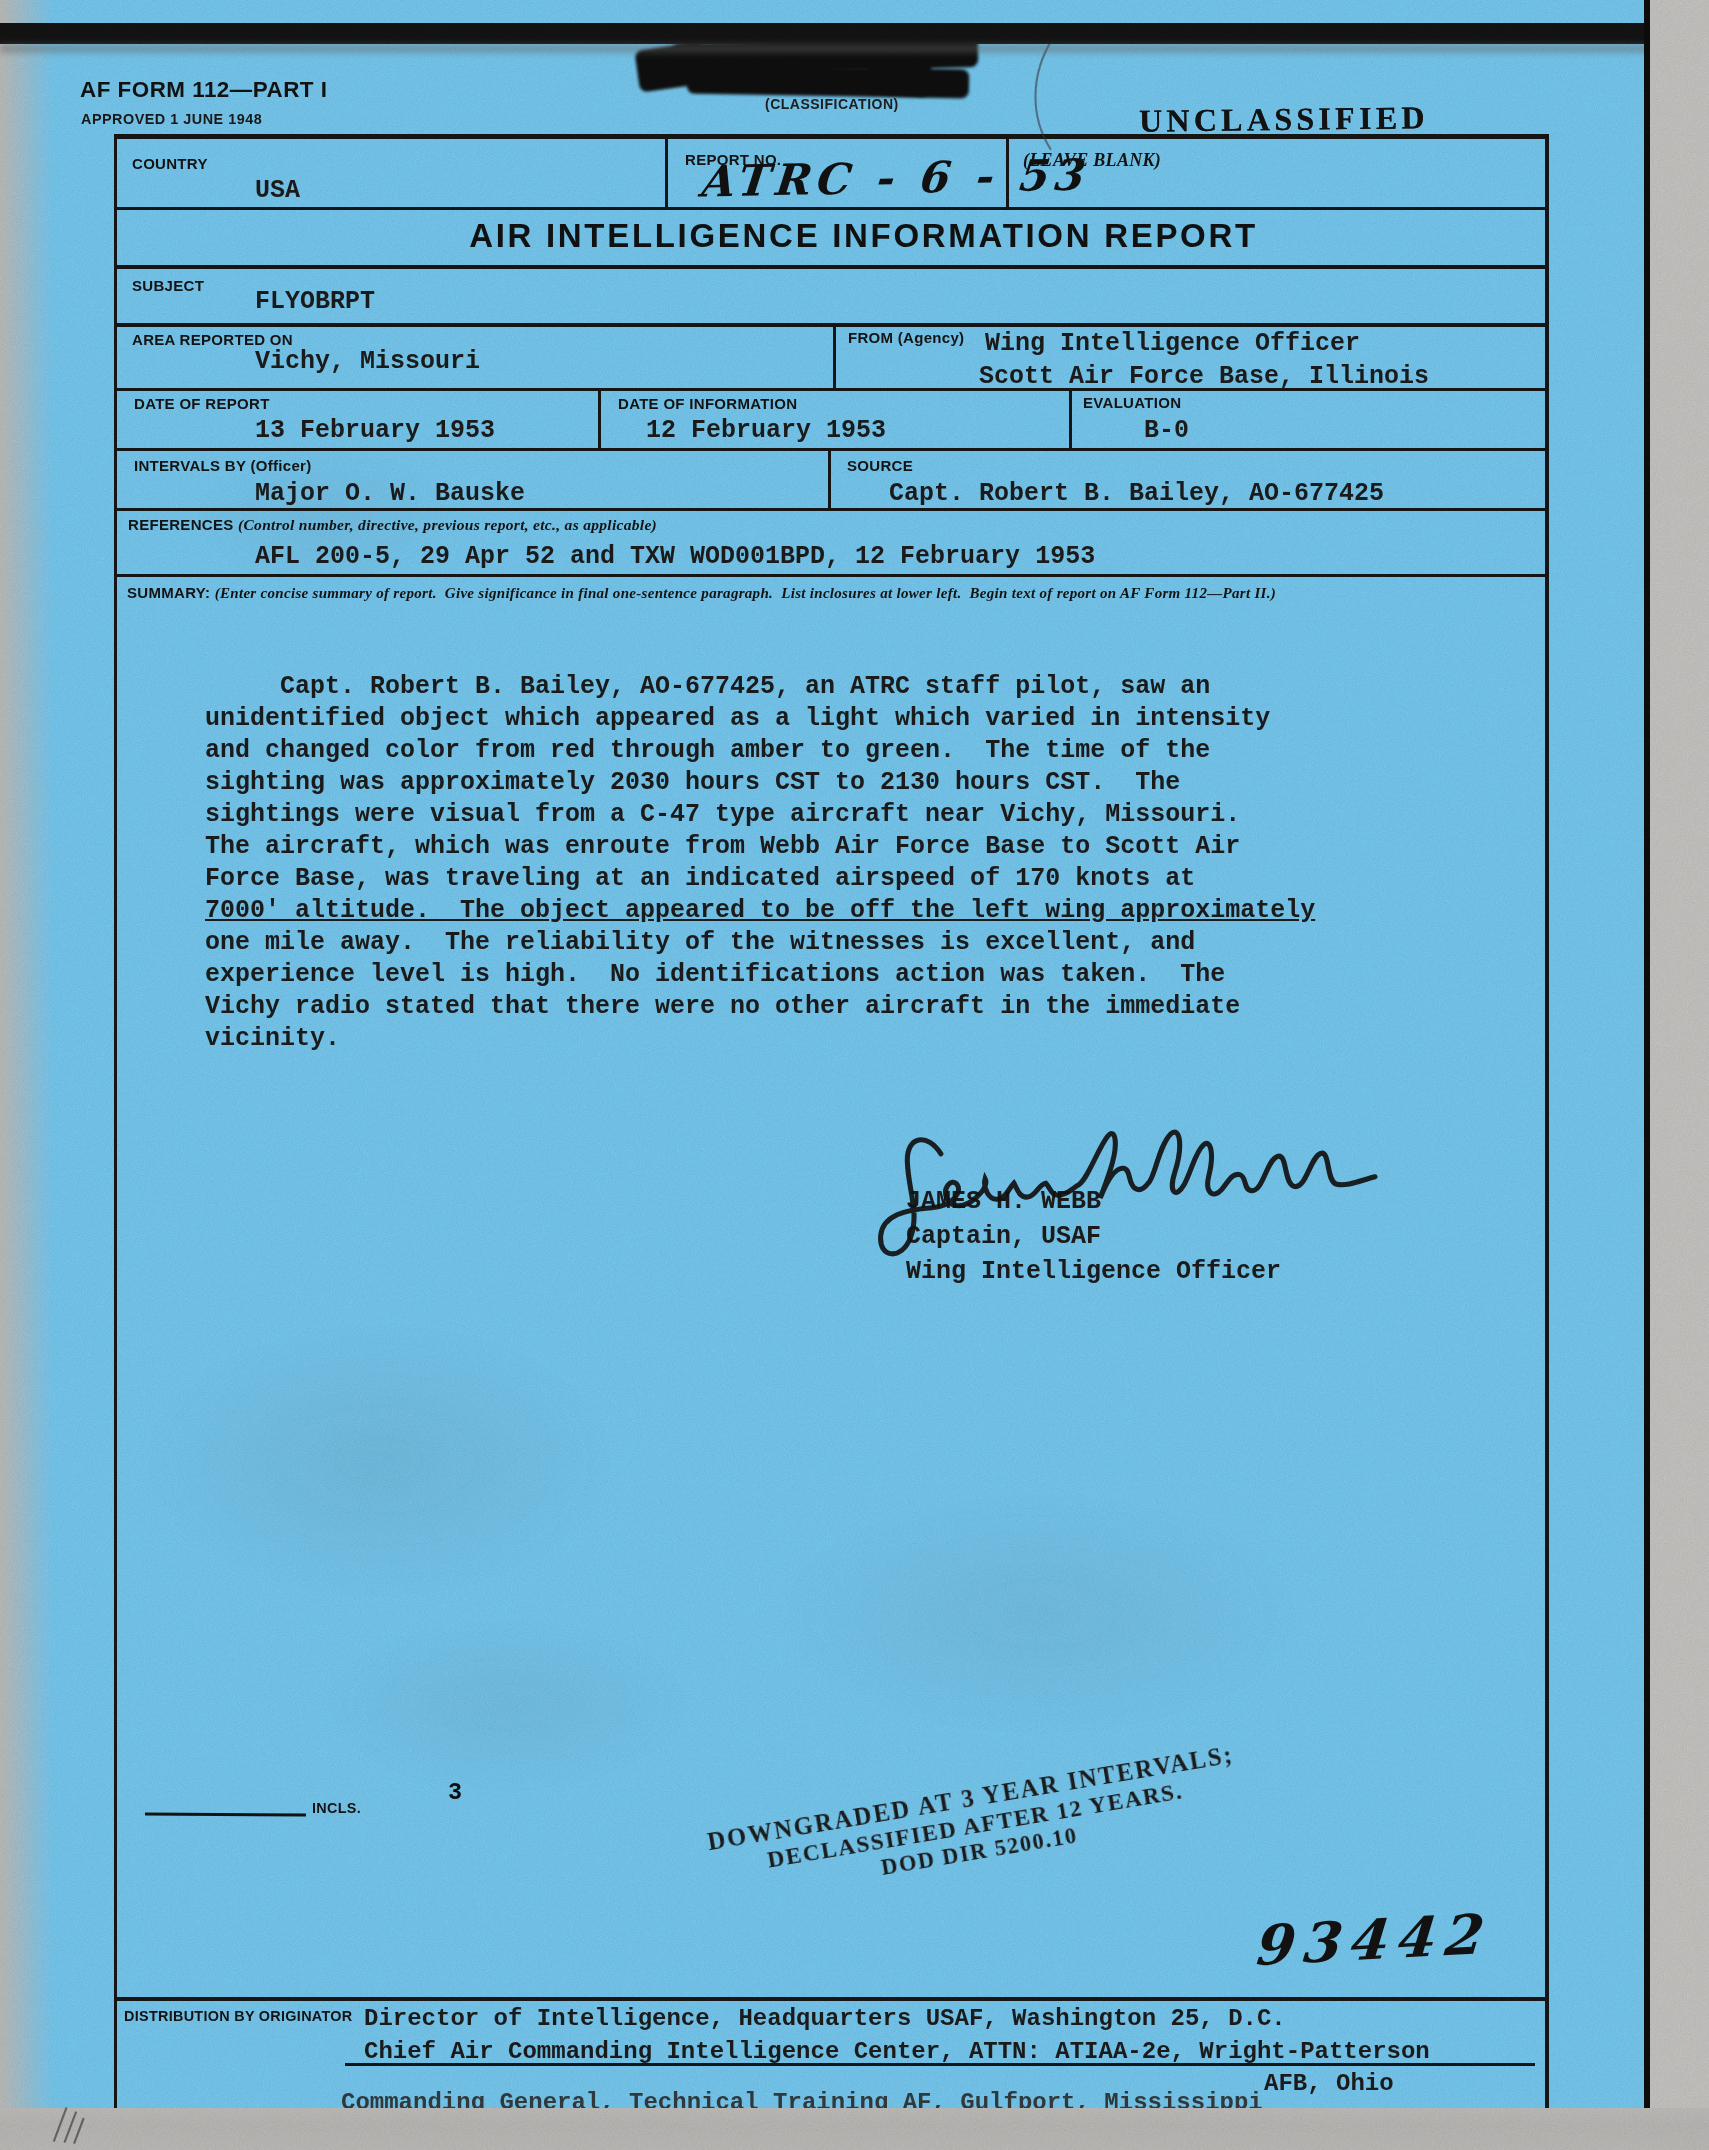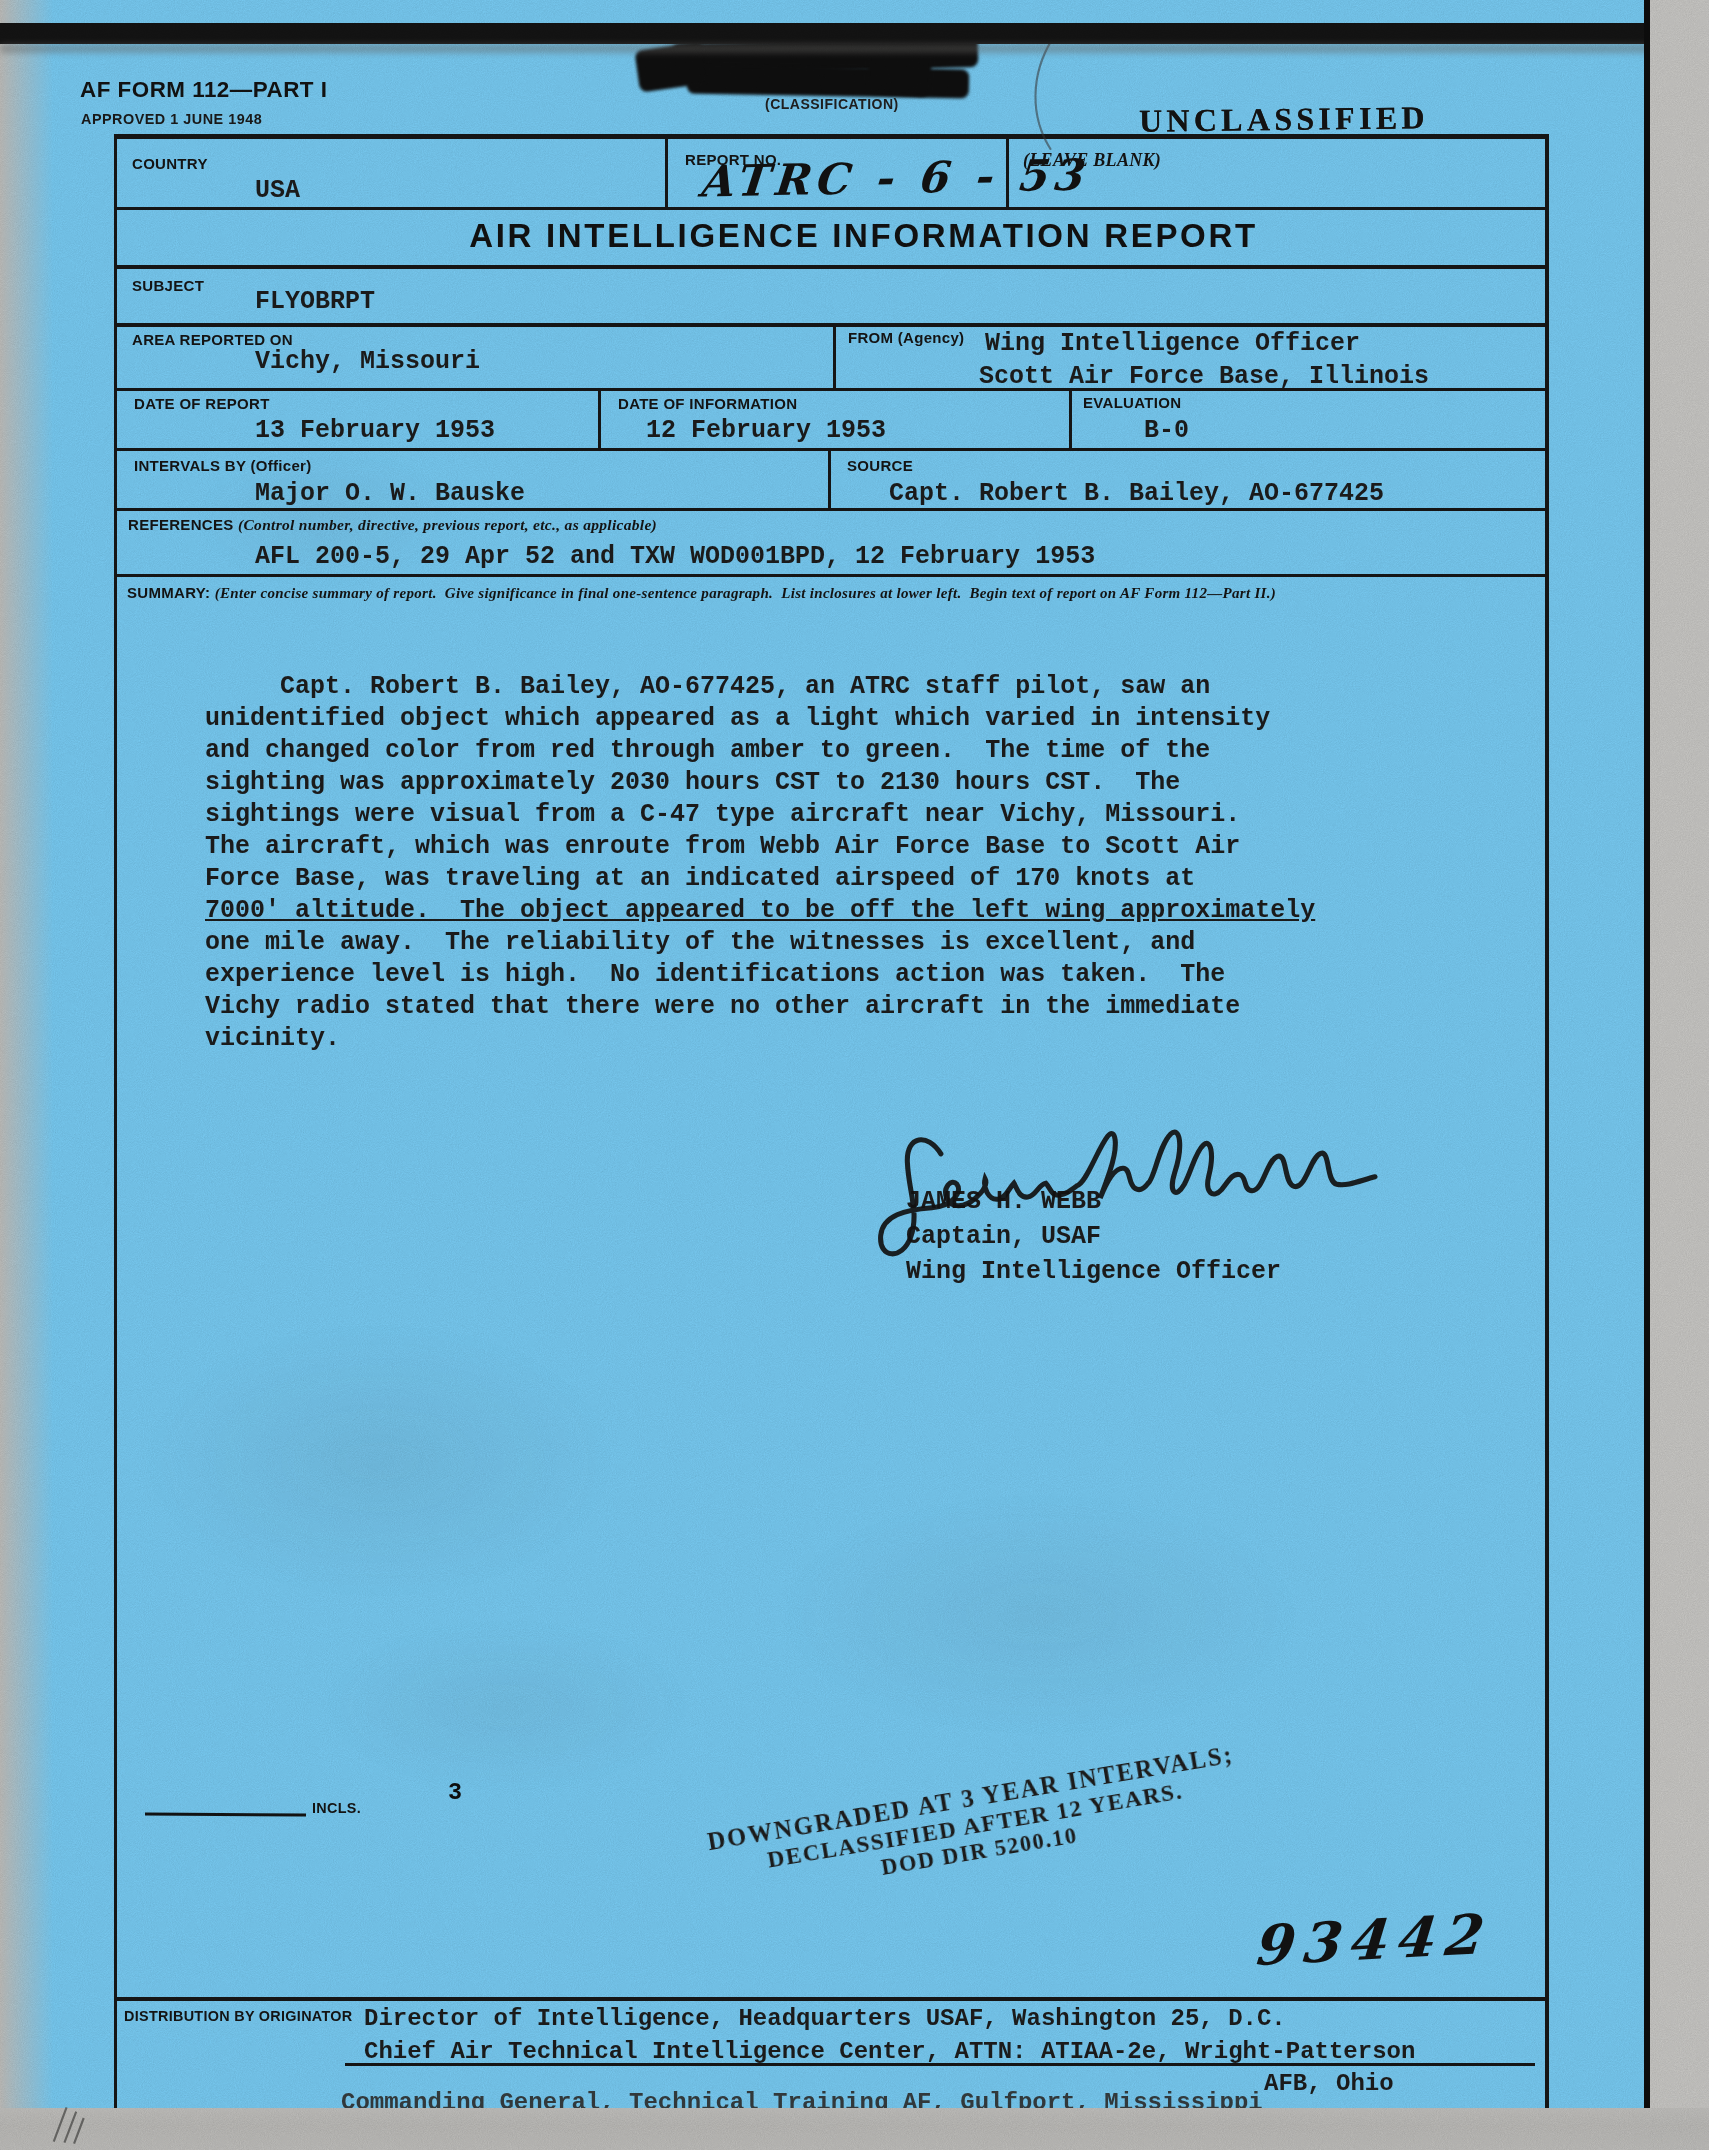--- a/index.html
+++ b/index.html
@@ -172,21 +172,21 @@
   <div class="stamp3">
     <div class="s1">DOWNGRADED AT 3 YEAR INTERVALS;</div>
     <div class="s2">DECLASSIFIED AFTER 12 YEARS.</div>
     <div class="s3">DOD DIR 5200.10</div>
   </div>
 
   <div class="serial">93442</div>
 
   <div class="lbl" style="left:124px;top:2008px;font-size:14.4px;">DISTRIBUTION BY ORIGINATOR</div>
   <div class="mono" style="left:364px;top:2005px;font-size:24px;">Director of Intelligence, Headquarters USAF, Washington 25, D.C.</div>
-  <div class="mono" style="left:364px;top:2038px;font-size:24px;">Chief Air Technical Intelligence Center, ATTN: ATIAA-2e, Wright-Patterson</div>
+  <div class="mono" style="left:364px;top:2038px;font-size:24px;">Chief Air Commanding Intelligence Center, ATTN: ATIAA-2e, Wright-Patterson</div>
   <div class="mono" style="left:1264px;top:2070px;font-size:24px;">AFB, Ohio</div>
   <div class="mono dist-line3" style="left:341px;top:2089px;font-size:24px;">Commanding General, Technical Training AF, Gulfport, Mississippi</div>
 
   <div class="band-bottom"></div>
   <svg class="corner-marks" width="75" height="43" viewBox="0 0 140 80">
     <path d="M20,70 L44,6 M40,72 L62,14 M58,74 L76,26" stroke="#4a4a48" stroke-width="4" fill="none"></path>
   </svg>
 
   <svg class="grain" width="1709" height="2151" viewBox="0 0 3208 4036">
     <filter id="grain-f">

